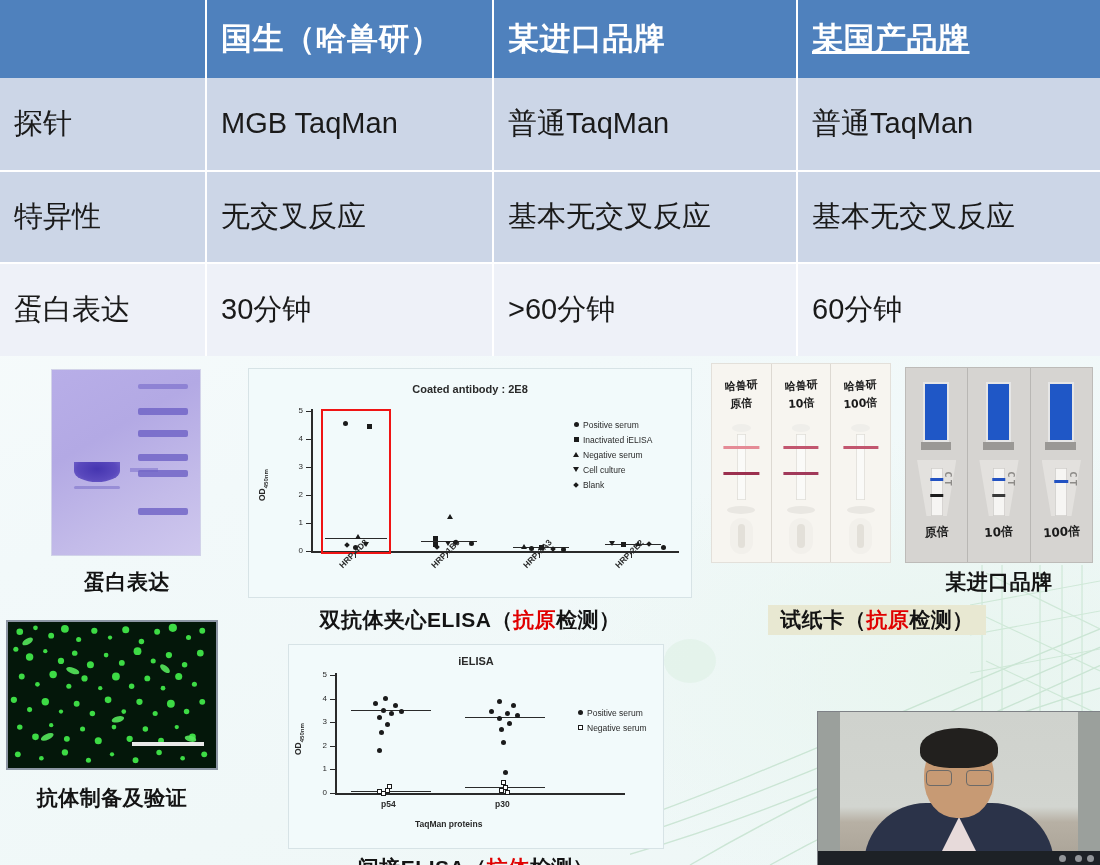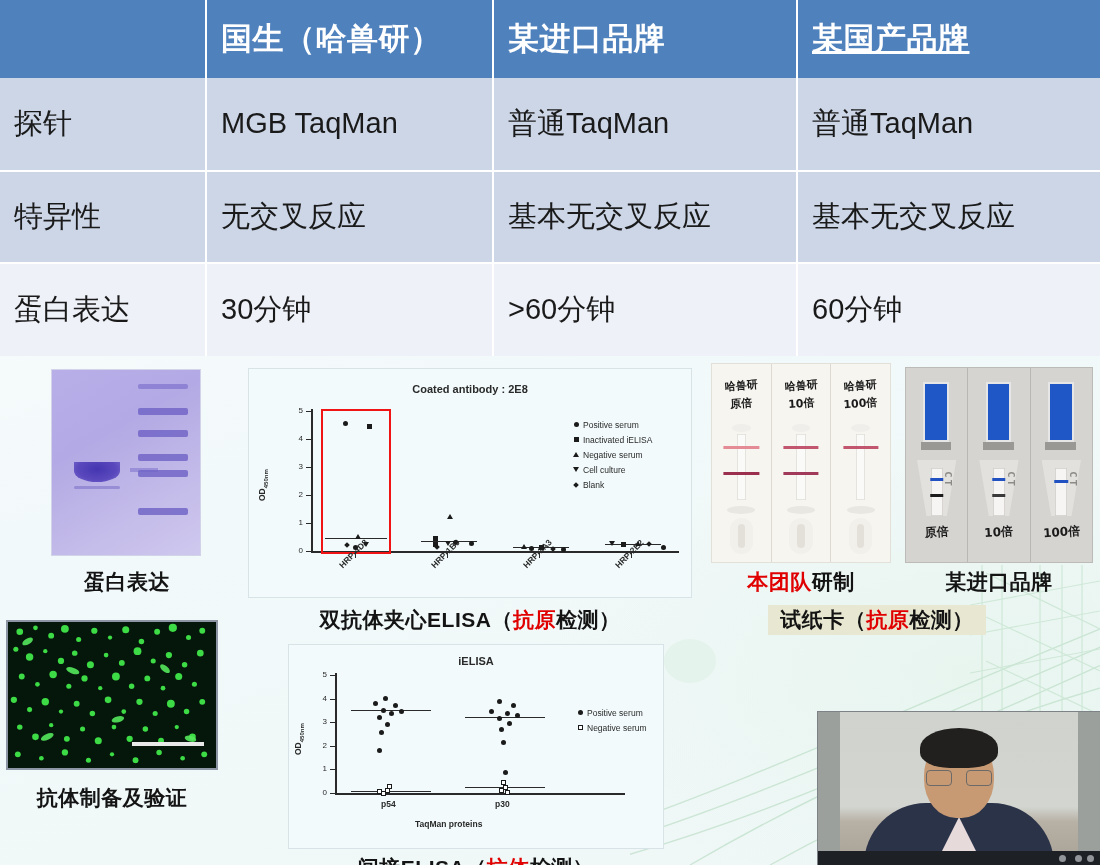--- a/index.html
+++ b/index.html
@@ -597,23 +597,20 @@
         <div class="win" style="left:24%;top:74px;width:50%;height:8px;background:#9a9895"></div>
         <div class="win" style="left:18%;top:92px;width:64%;height:56px;background:#e3e1de;
                      clip-path:polygon(0 0,100% 0,76% 100%,24% 100%)"></div>
         <div class="win" style="left:40%;top:100px;width:20%;height:48px;background:#f6f5f3;box-shadow:inset 0 0 0 .8px #cfcdca"></div>
         <div class="tline" style="top:112px;background:#2252c2;width:22%"></div>
         <div class="hw" style="top:156px;font-size:12px">100倍</div>
         <div class="hw" style="top:106px;left:56%;width:auto;font-size:8px;color:#8d8b88;transform:rotate(90deg)">C T</div>
       </div>
     </div>
 
-    <div class="panel cap" id="strips-own-cap">
-      <span class="red">本团队</span><span>研制</span>
-    </div>
     <div class="panel cap" id="strips-imp-cap">某进口品牌</div>
 
     <div class="panel" id="strip-cap-main" style="text-align:center">
       <span class="cap cap-hl">
         <span>试纸卡（</span><span class="red">抗原</span><span>检测）</span>
       </span>
     </div>
 
     <div class="panel" id="webcam">
       <div class="wall"></div>

